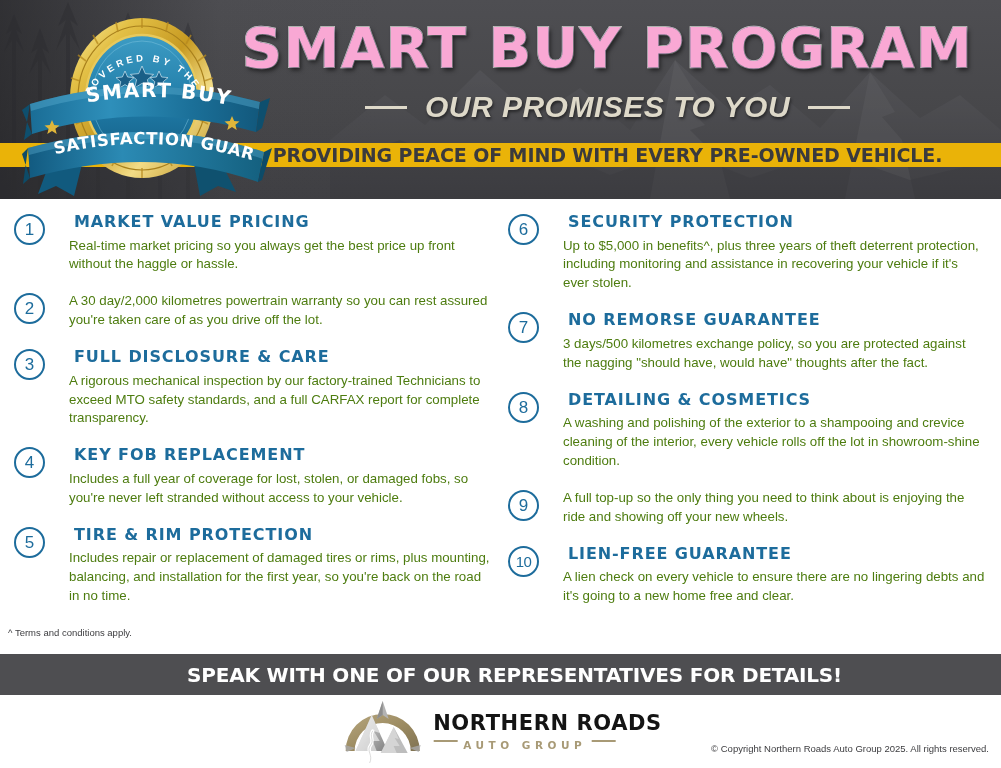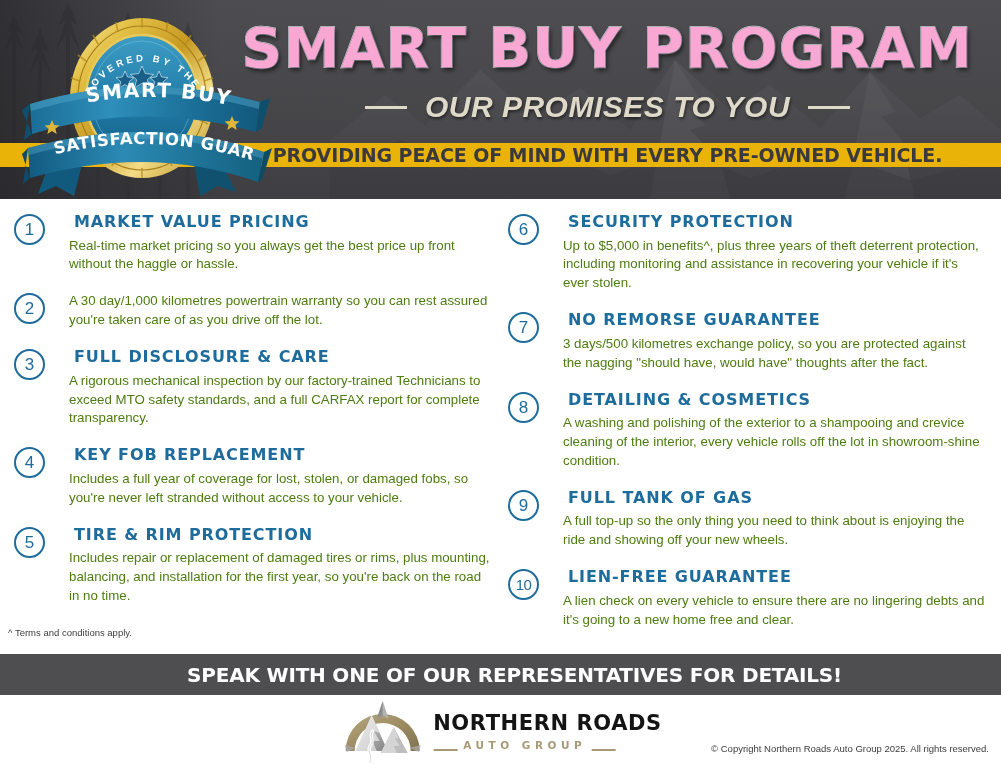--- a/index.html
+++ b/index.html
@@ -226,21 +226,21 @@
   .logo-text-block { display: flex; flex-direction: column; justify-content: center; }
   .logo-name {
     font-family: "DejaVu Sans", sans-serif;
     font-weight: bold;
     font-size: 21px;
     letter-spacing: .6px;
     color: #141414;
     line-height: 1;
   }
   .logo-sub-row {
-    display: flex; align-items: flex-end; gap: 6px;
+    display: flex; align-items: flex-start; gap: 6px;
     margin-top: 6px;
   }
   .logo-sub-rule { height: 1.5px; width: 24px; background: #a89a76; }
   .logo-sub {
     font-family: "DejaVu Sans", sans-serif;
     font-size: 10.5px;
     font-weight: bold;
     letter-spacing: 4.5px;
     color: #a89a76;
     line-height: 1;
@@ -416,21 +416,21 @@
     <div class="col col-left">
 
       <div class="promise">
         <div class="num-circle">1</div>
         <div class="promise-title">MARKET VALUE PRICING</div>
         <div class="promise-body">Real-time market pricing so you always get the best price up front without the haggle or hassle.</div>
       </div>
 
       <div class="promise">
         <div class="num-circle">2</div>
-        <div class="promise-body">A 30 day/1,000 kilometres powertrain warranty so you can rest assured you're taken care of as you drive off the lot.</div>
+        <div class="promise-body">A 30 day/2,000 kilometres powertrain warranty so you can rest assured you're taken care of as you drive off the lot.</div>
       </div>
 
       <div class="promise">
         <div class="num-circle">3</div>
         <div class="promise-title">FULL DISCLOSURE &amp; CARE</div>
         <div class="promise-body">A rigorous mechanical inspection by our factory-trained Technicians to exceed MTO safety standards, and a full CARFAX report for complete transparency.</div>
       </div>
 
       <div class="promise">
         <div class="num-circle">4</div>
@@ -461,21 +461,20 @@
       </div>
 
       <div class="promise">
         <div class="num-circle">8</div>
         <div class="promise-title">DETAILING &amp; COSMETICS</div>
         <div class="promise-body">A washing and polishing of the exterior to a shampooing and crevice cleaning of the interior, every vehicle rolls off the lot in showroom-shine condition.</div>
       </div>
 
       <div class="promise">
         <div class="num-circle">9</div>
-        <div class="promise-title">FULL TANK OF GAS</div>
         <div class="promise-body">A full top-up so the only thing you need to think about is enjoying the ride and showing off your new wheels.</div>
       </div>
 
       <div class="promise">
         <div class="num-circle two-digit">10</div>
         <div class="promise-title">LIEN-FREE GUARANTEE</div>
         <div class="promise-body">A lien check on every vehicle to ensure there are no lingering debts and it's going to a new home free and clear.</div>
       </div>
 
     </div>

